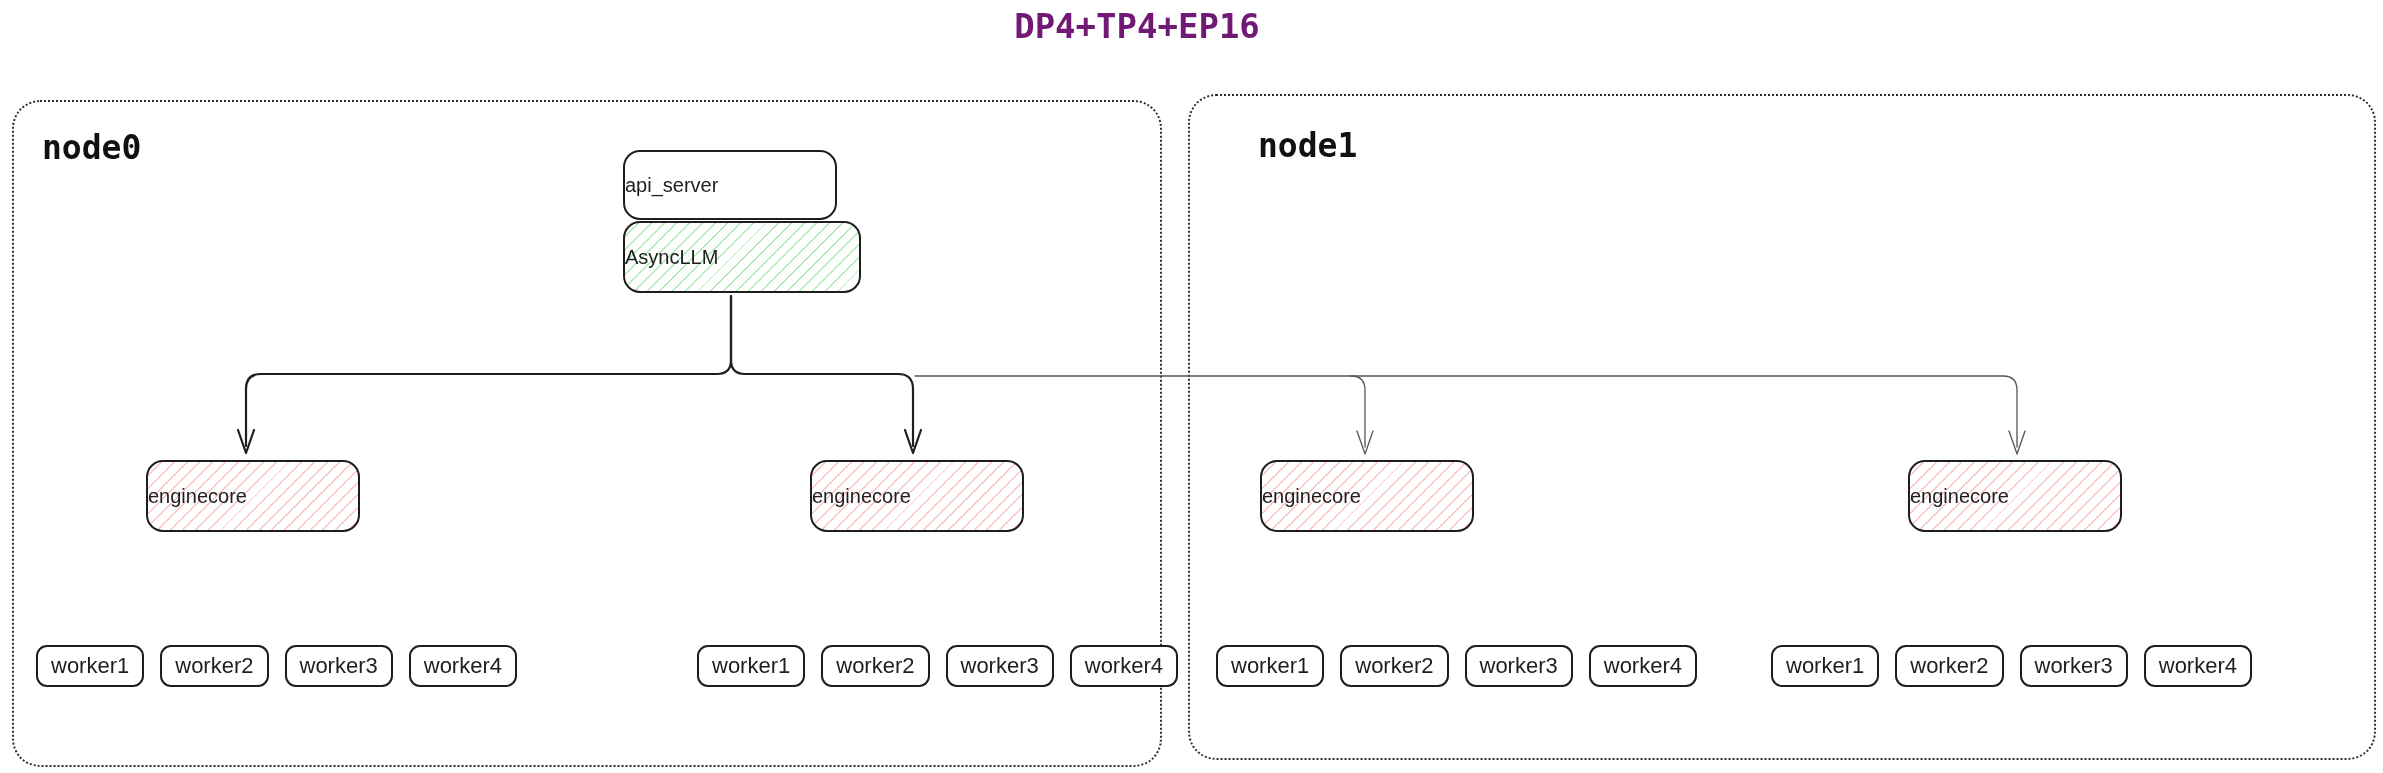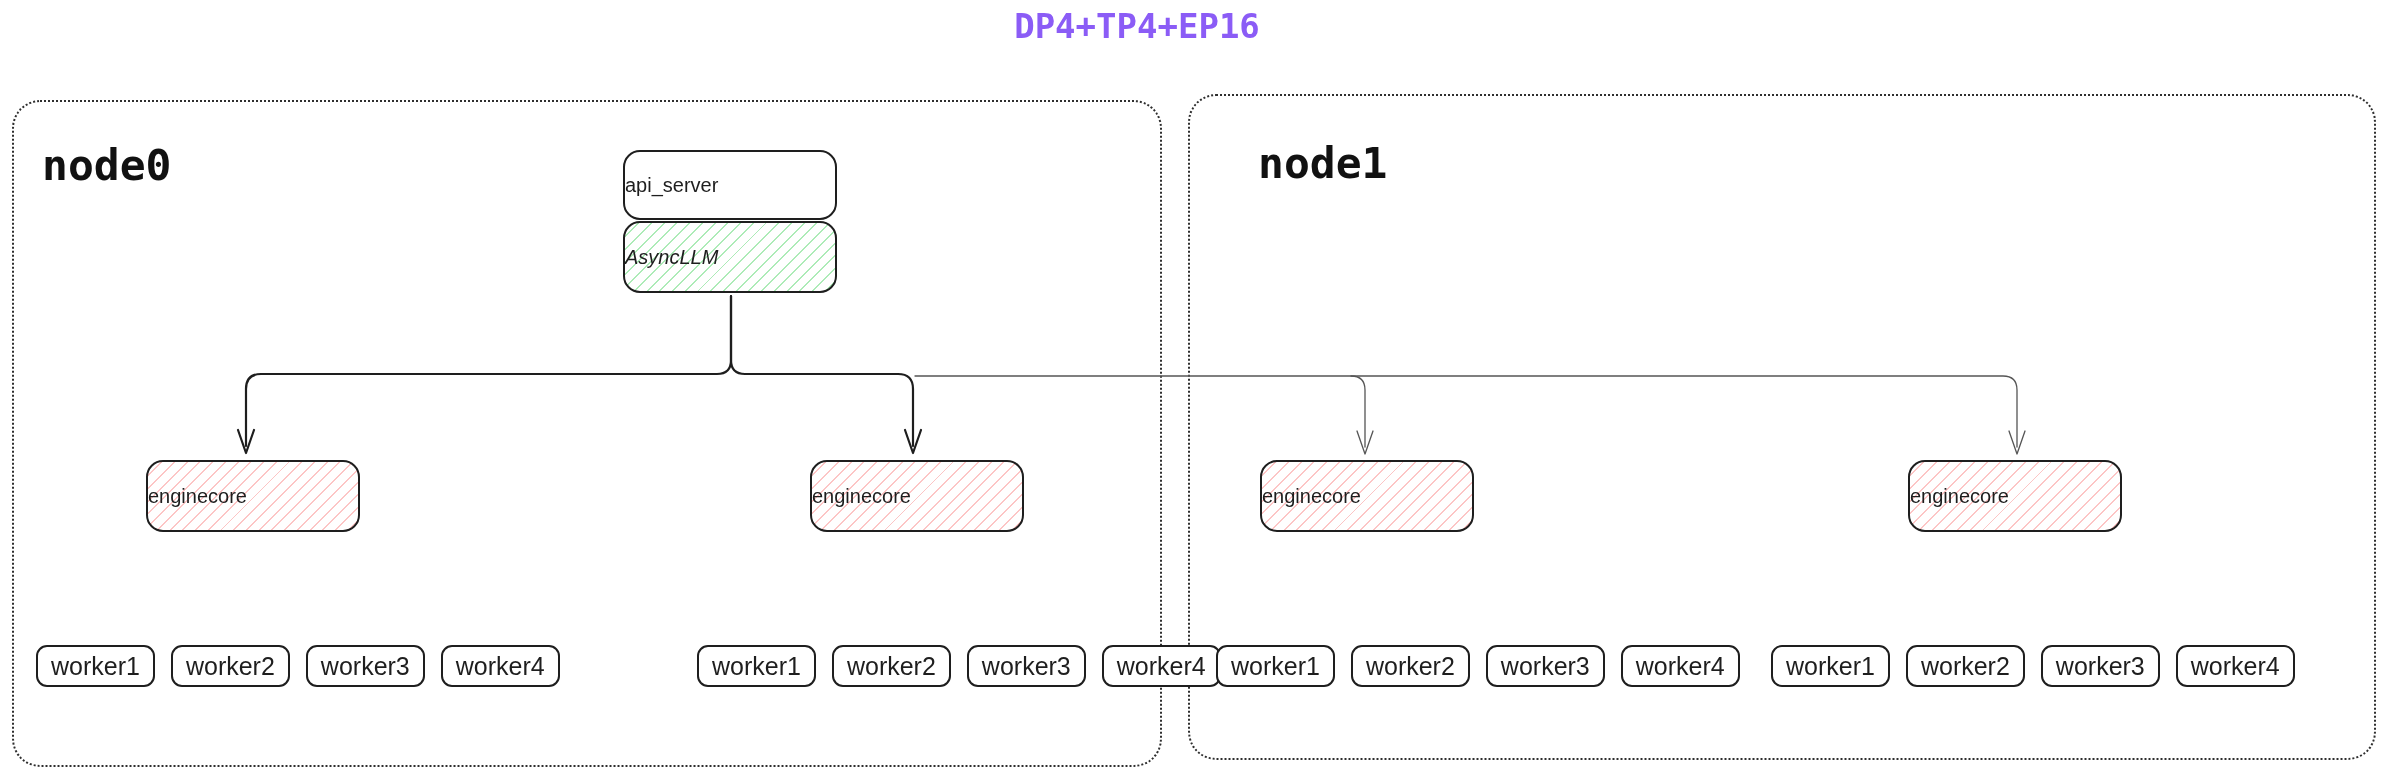--- a/index.html
+++ b/index.html
@@ -9,49 +9,48 @@
     background:#ffffff;
     overflow:hidden;
     font-family:"Liberation Sans",sans-serif;
   }
   .title{
     position:absolute;
     top:6px;left:1137px;
     transform:translateX(-50%);
     font-family:"DejaVu Sans Mono",monospace;
     font-size:34px;font-weight:600;
-    color:#8b5cf6;white-space:nowrap;
+    color:#701a75;white-space:nowrap;
   }
   .node{
     position:absolute;
     border:2.5px dotted #2e2e2e;
     border-radius:28px;
     background:transparent;
   }
   .node0{left:12px;top:100px;width:1146px;height:663px;}
   .node1{left:1188px;top:94px;width:1184px;height:662px;}
   .node-label{
     position:absolute;
     font-family:"DejaVu Sans Mono",monospace;
-    font-size:43px;font-weight:700;
+    font-size:33px;font-weight:700;
     color:#111;
-    margin-top:12px;
   }
   .arrows{position:absolute;left:0;top:0;}
   .box{
     position:absolute;
     box-sizing:border-box;
     background:#ffffff;
     border:2px solid #1e1e1e;
     border-radius:17px;
     display:flex;align-items:center;justify-content:flex-start;
     font-size:20px;font-weight:500;color:#1e1e1e;
   }
   .api-server{left:623px;top:150px;width:214px;height:70px;}
-  .async-llm{left:623px;top:221px;width:214px;height:72px;font-style:italic;}
+  .async-llm{left:623px;top:221px;width:238px;height:72px;}
   .ec1{left:146px;top:460px;width:214px;height:72px;}
   .ec2{left:810px;top:460px;width:214px;height:72px;}
   .ec3{left:1260px;top:460px;width:214px;height:72px;}
   .ec4{left:1908px;top:460px;width:214px;height:72px;}
   .hatch-green{
     background-image:repeating-linear-gradient(135deg,
       rgba(105,219,124,0.55) 0px, rgba(105,219,124,0.55) 1.4px,
       transparent 1.4px, transparent 9px);
   }
   .hatch-red{
@@ -68,21 +67,21 @@
   .wg2{left:697px;}
   .wg3{left:1216px;}
   .wg4{left:1771px;}
   .worker{
     box-sizing:border-box;
     height:42px;padding:0 13px;
     background:#ffffff;
     border:2.2px solid #1e1e1e;
     border-radius:11px;
     display:flex;align-items:center;justify-content:center;
-    font-size:25px;font-weight:500;color:#1e1e1e;
+    font-size:22px;font-weight:500;color:#1e1e1e;
     white-space:nowrap;
   }
 </style>
 </head>
 <body>
 
 <div class="canvas">
 
   <div class="title">DP4+TP4+EP16</div>
 

